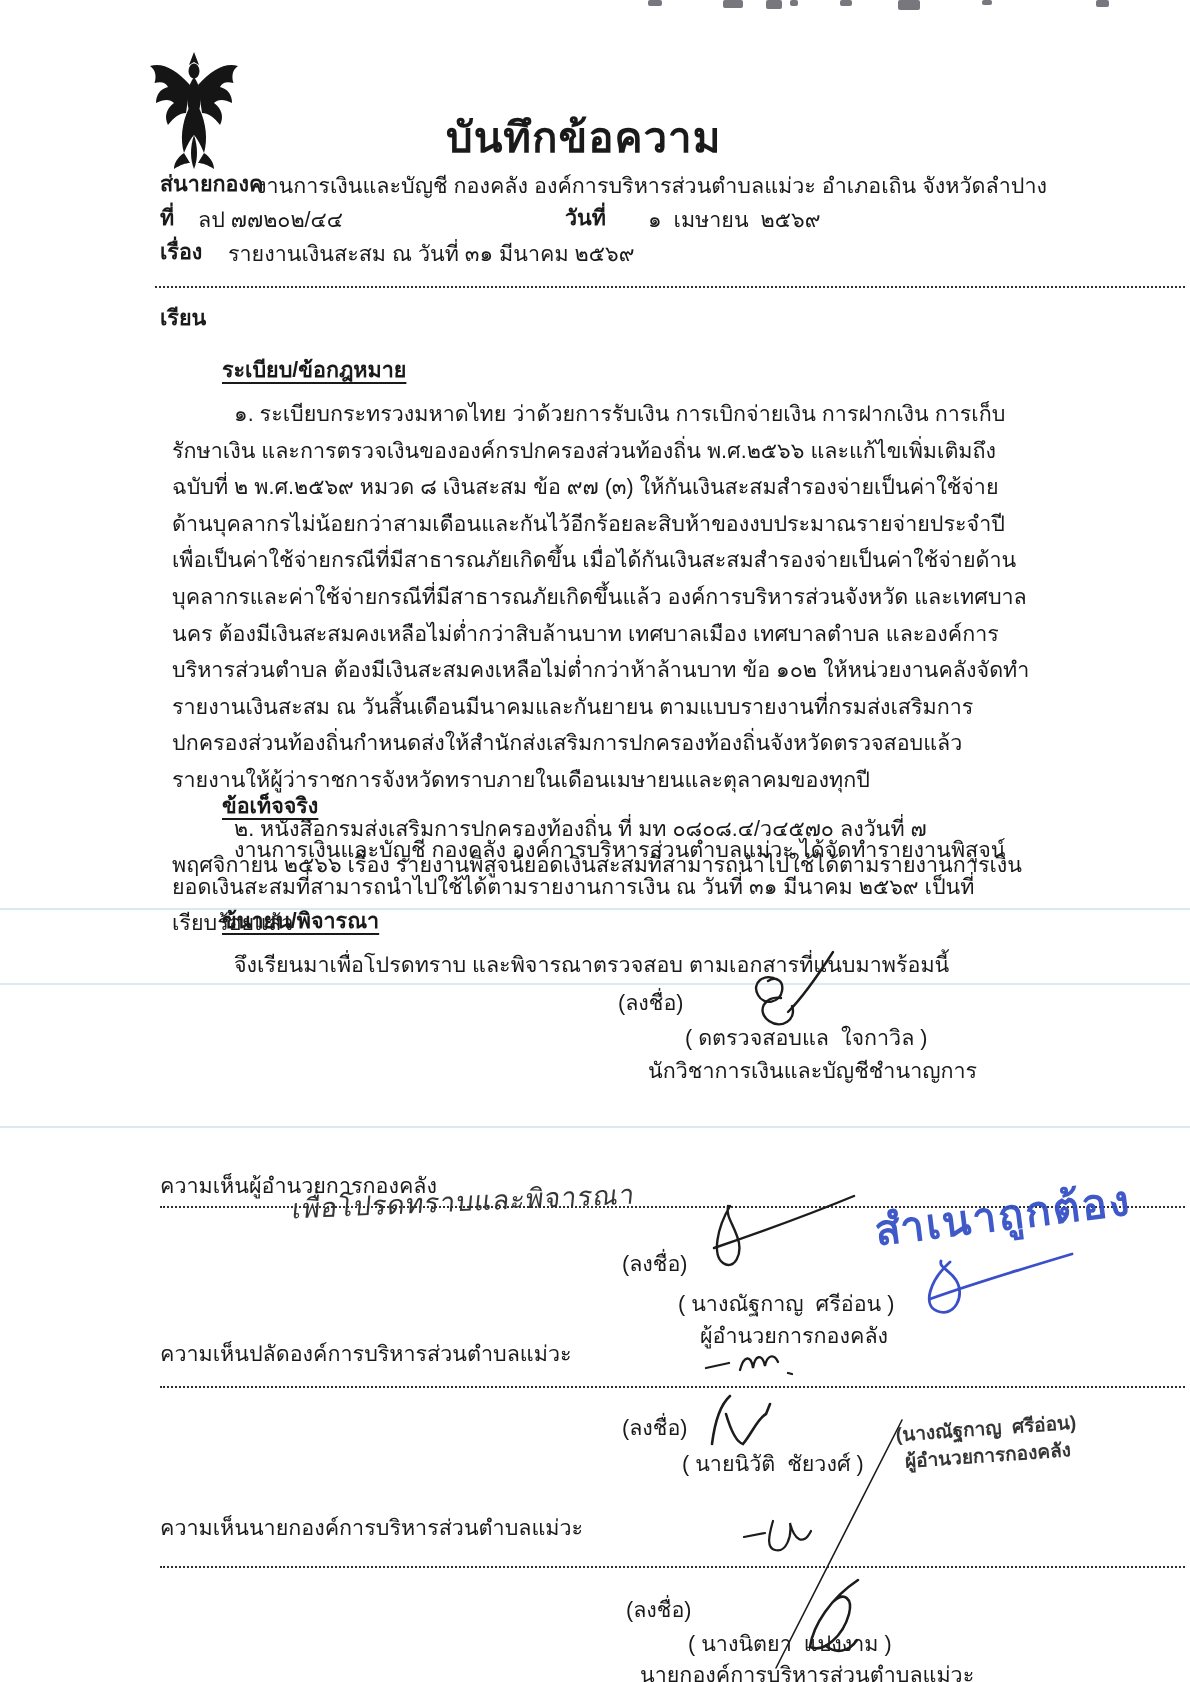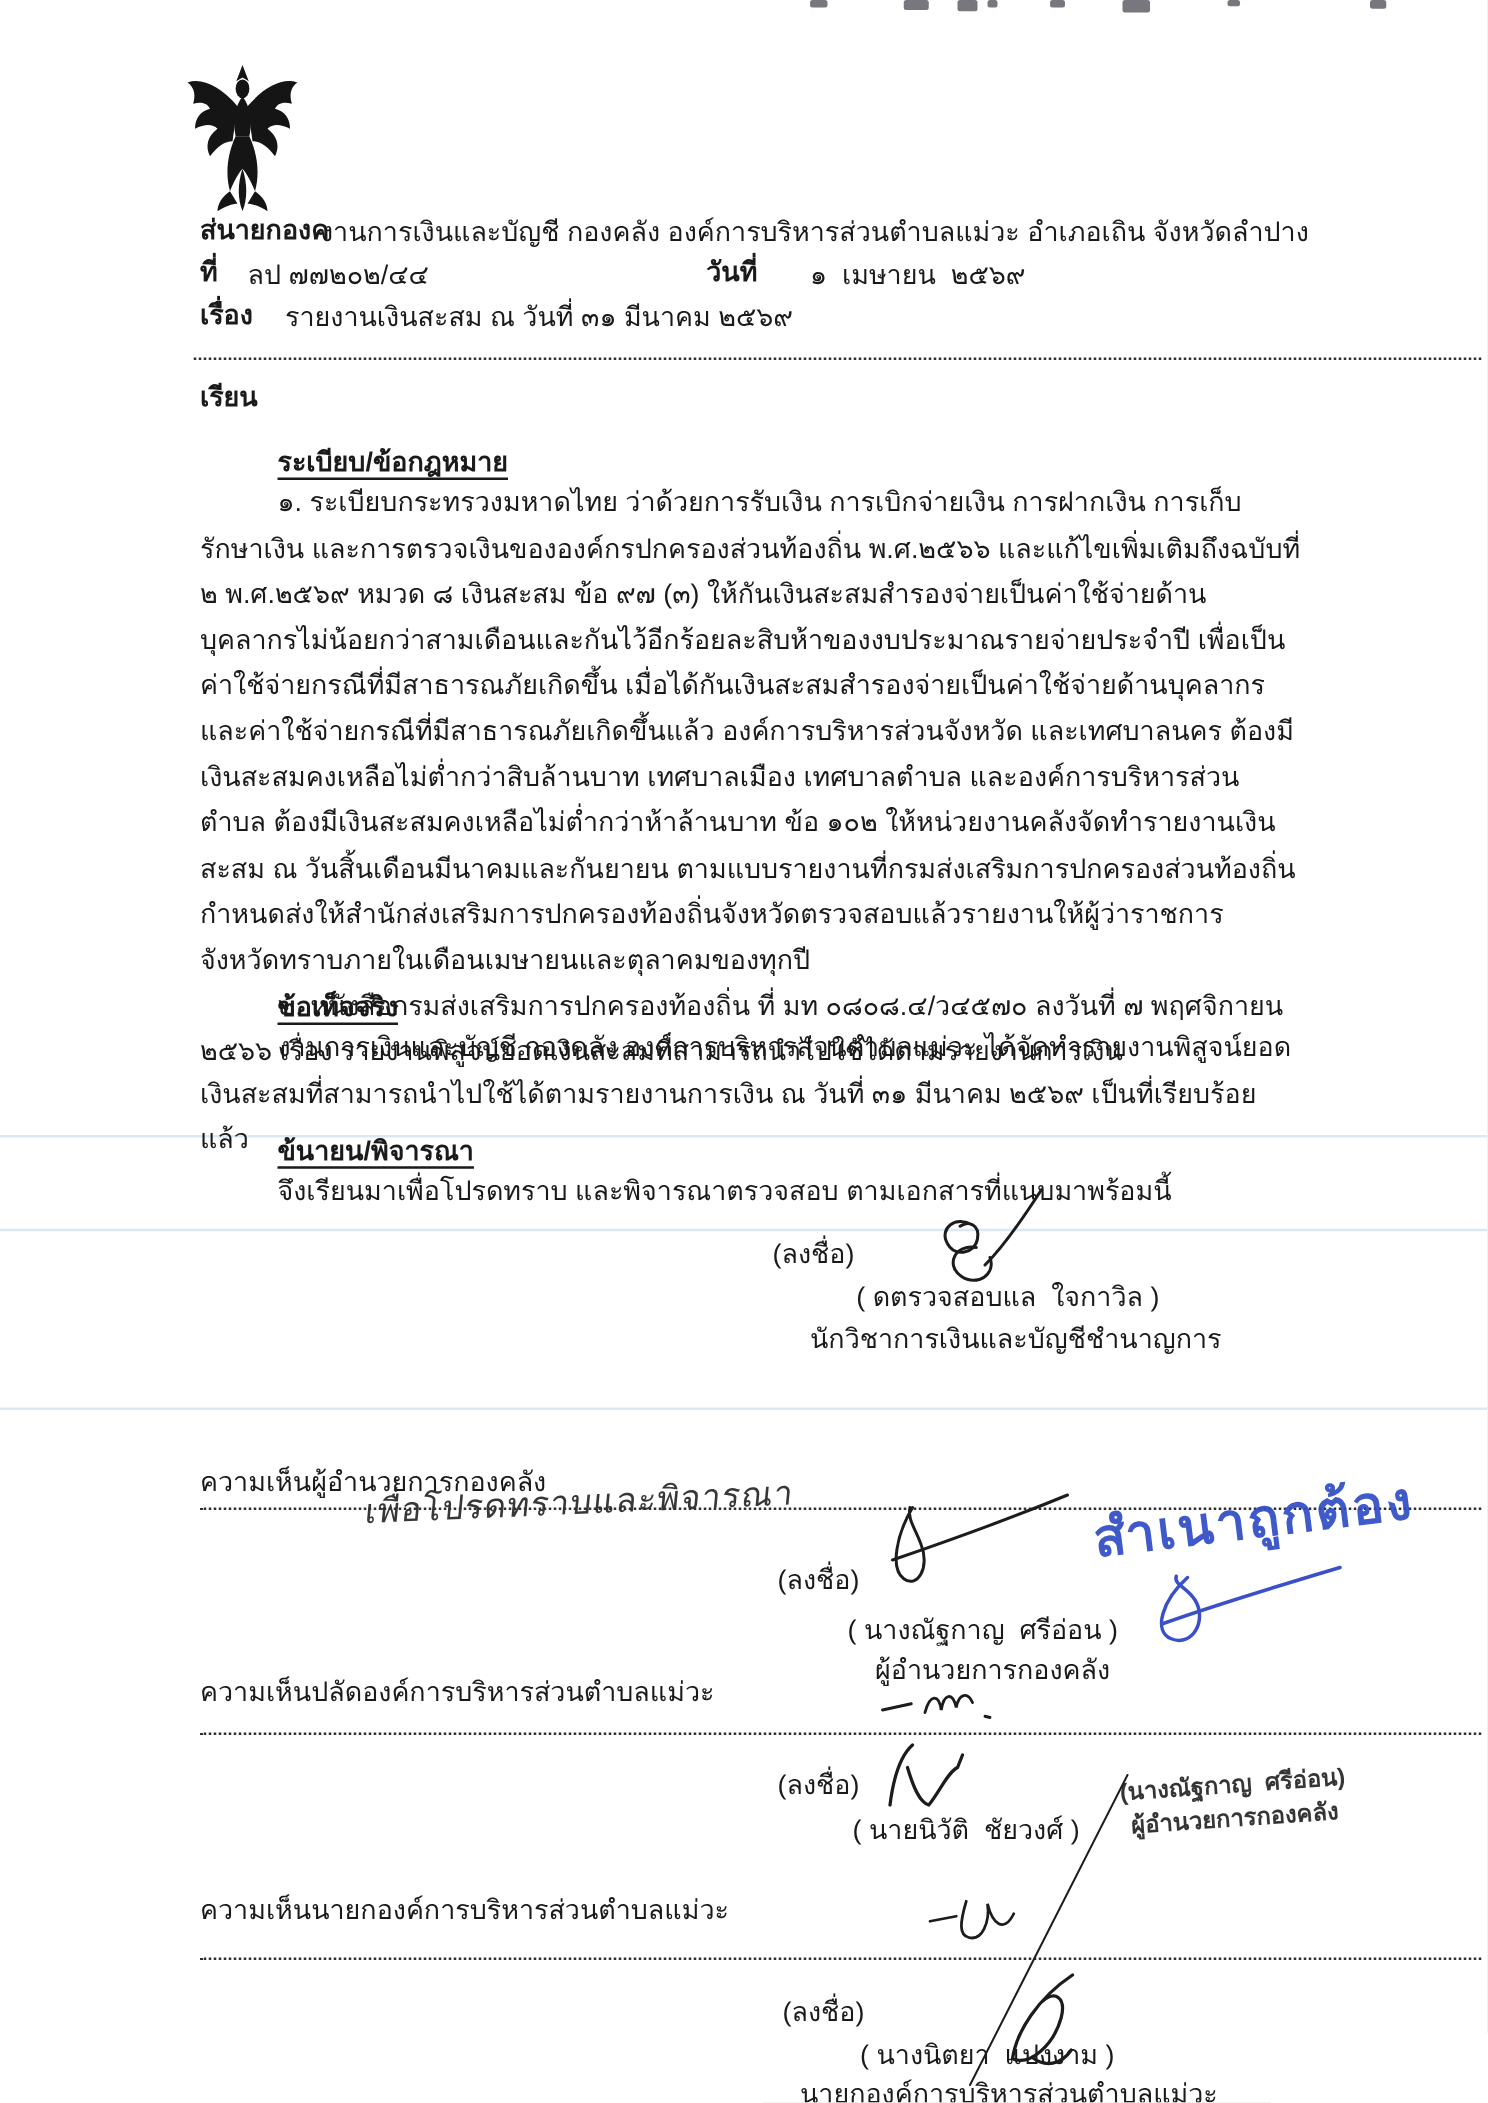--- a/index.html
+++ b/index.html
@@ -4,21 +4,21 @@
 <style>
   html,body{margin:0;padding:0;background:#e8e8e8;}
   .page{position:relative;width:1190px;height:1682px;background:#ffffff;overflow:hidden;
         font-family:"Liberation Sans","DejaVu Sans",sans-serif;color:#1a1a1a;margin:0 auto;}
   .abs{position:absolute;}
   .t{white-space:pre-wrap;color:#1a1a1a;}
   .b{font-weight:700;}
   .fs21{font-size:21.5px;}
   .hline{font-size:21.5px;font-weight:700;text-decoration:underline;text-underline-offset:5px;text-decoration-thickness:2px;text-align:center;}
   .bodyblock{font-size:21.5px;line-height:36.6px;text-align:left;}
-  .bodyblock p{margin:0;text-indent:62px;white-space:normal;}
+  .bodyblock p{margin:12px;text-indent:62px;white-space:normal;}
   .dotted{height:0;border-bottom:2.5px dotted #2e2e2e;}
   .blue-line{height:2px;background:#d7e7f2;opacity:.9;}
   .doc-title{font-size:42px;font-weight:700;letter-spacing:1px;}
   .sig-label{font-size:21.5px;}
   .stamp-big{color:#2f4cc5;font-weight:700;font-size:42px;letter-spacing:2px;transform:rotate(-7deg);opacity:.92;}
   .stamp-small{color:#3a55cc;font-weight:700;font-size:19px;line-height:27px;transform:rotate(-4deg);opacity:.88;text-align:center;}
   .hand-note{font-size:27px;color:#222;transform:rotate(-2.5deg) skewX(-8deg);opacity:.9;letter-spacing:1px;}
   .artifact{position:absolute;background:#4a4a52;opacity:.75;border-radius:2px;}
   svg.ink{position:absolute;left:0;top:0;pointer-events:none;}
 </style>
@@ -49,20 +49,21 @@
         <path d="M44 35 C30 19 16 12 4 16 C10 20 10.5 27 8.5 33 C16 31 20 33 22 37 C14 39 10 45 10 53 C18 49 24 49 28 53 C20 59 18 67 22 75 C28 67 34 63 40 63 Z"></path>
         <path d="M52 35 C66 19 80 12 92 16 C86 20 85.5 27 87.5 33 C80 31 76 33 74 37 C82 39 86 45 86 53 C78 49 72 49 68 53 C76 59 78 67 74 75 C68 67 62 63 56 63 Z"></path>
         <path d="M42.5 59 C36 73 34 89 38 103 C42 93 46 87 48 85 C50 87 54 93 58 103 C62 89 60 73 53.5 59 Z"></path>
         <path d="M48 85 C44 97 44 109 48 119 C52 109 52 97 48 85 Z"></path>
         <path d="M38 103 C32 107 28 113 28 119 C34 115 40 113 44 113 Z"></path>
         <path d="M58 103 C64 107 68 113 68 119 C62 115 56 113 52 113 Z"></path>
       </g>
     </svg>
   </div>
 
+  <div class="abs t doc-title" style="left:446px;top:104px">บันทึกข้อความ</div>
 
   <div class="abs t fs21 b" style="left:160px;top:166px">ส่นายกองค</div>
   <div class="abs t fs21" style="left:256px;top:168px">งานการเงินและบัญชี กองคลัง องค์การบริหารส่วนตำบลแม่วะ อำเภอเถิน จังหวัดลำปาง</div>
 
   <div class="abs t fs21 b" style="left:160px;top:200px">ที่</div>
   <div class="abs t fs21" style="left:198px;top:202px">ลป ๗๗๒๐๒/๔๔</div>
   <div class="abs t fs21 b" style="left:565px;top:200px">วันที่</div>
   <div class="abs t fs21" style="left:648px;top:202px">๑  เมษายน  ๒๕๖๙</div>
 
   <div class="abs t fs21 b" style="left:160px;top:234px">เรื่อง</div>

